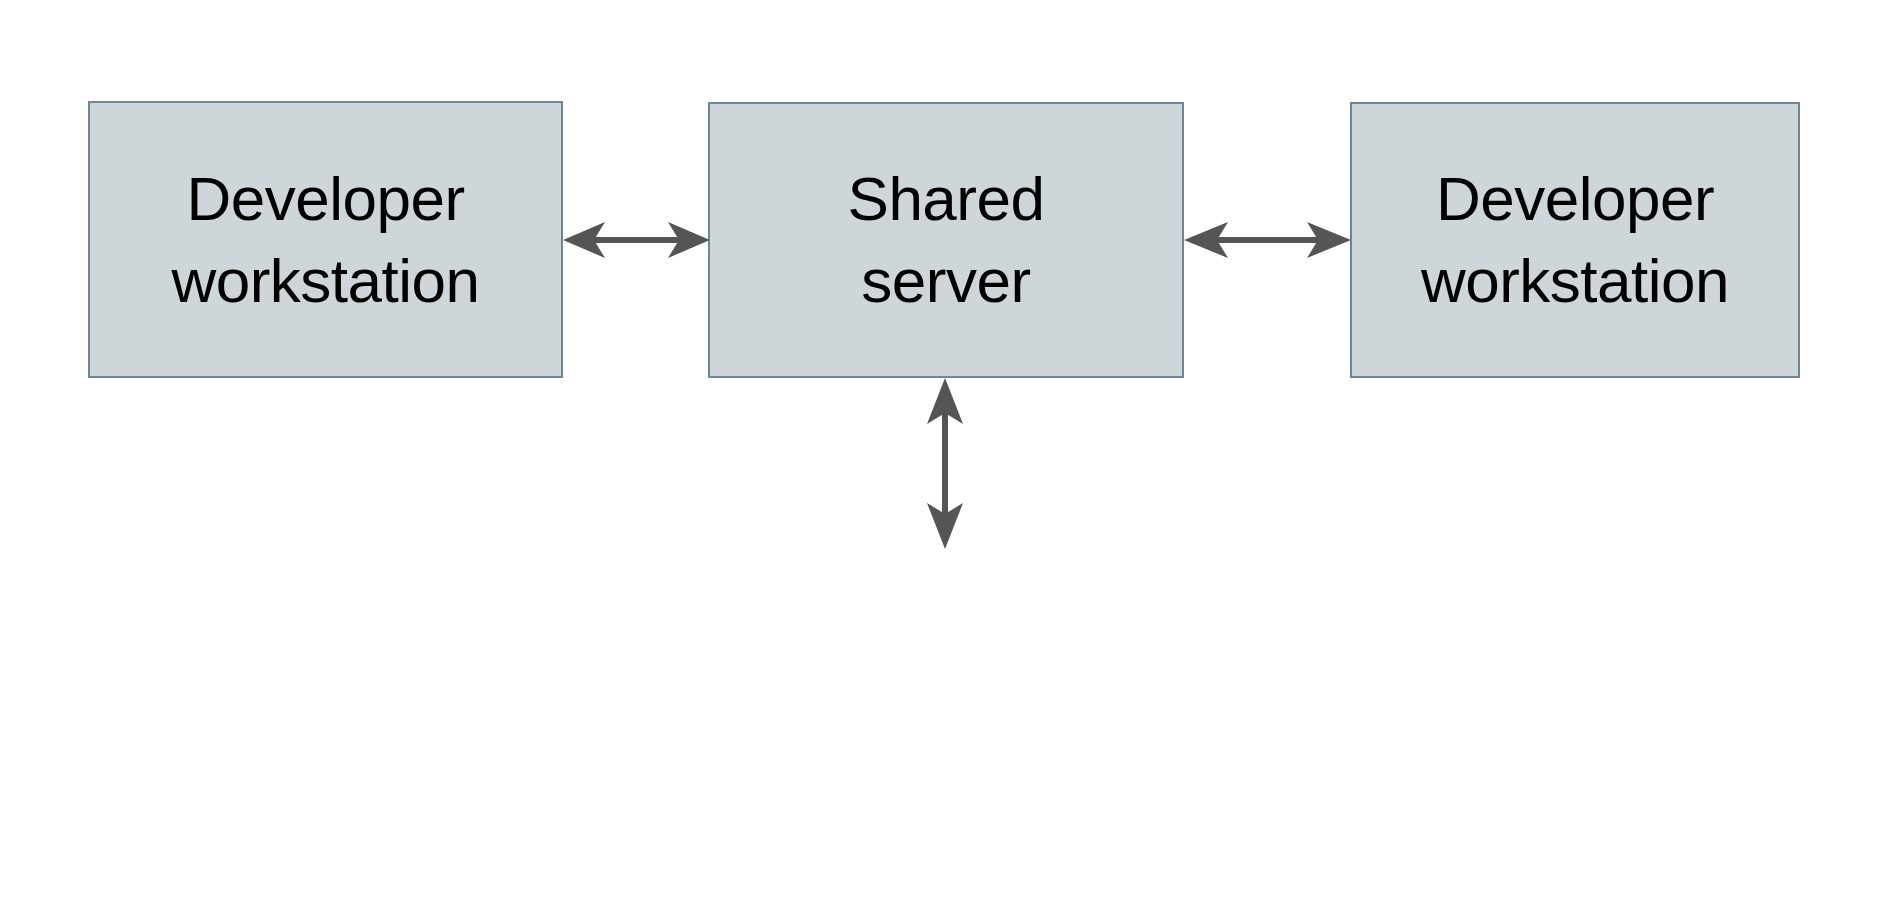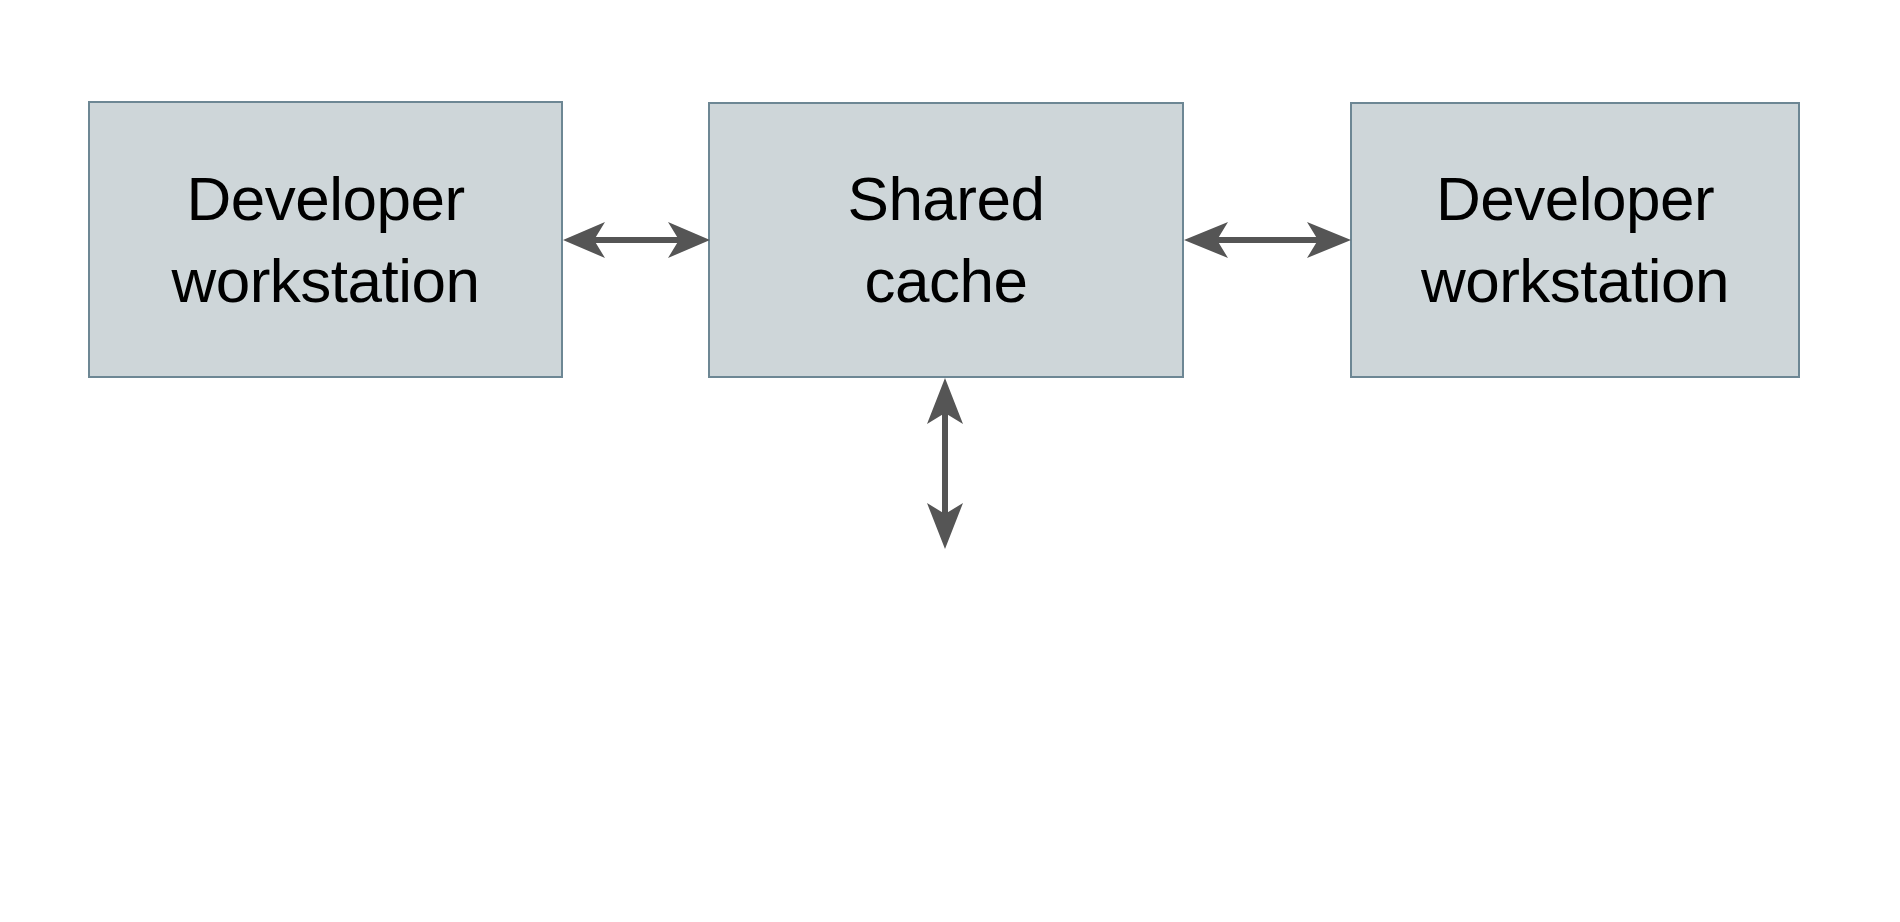--- a/index.html
+++ b/index.html
@@ -46,21 +46,21 @@
 
 <div id="canvas">
 
   <div class="node" style="left:88px; top:101px; width:475px; height:277px;">
     <span class="node-label">Developer
 workstation</span>
   </div>
 
   <div class="node" style="left:708px; top:102px; width:476px; height:276px;">
     <span class="node-label">Shared
-cache</span>
+server</span>
   </div>
 
   <div class="node" style="left:1350px; top:102px; width:450px; height:276px;">
     <span class="node-label">Developer
 workstation</span>
   </div>
 
 
   <div class="edge" style="left:563px; top:216px; width:147px; height:48px;">
     <svg width="147" height="48" viewBox="0 0 147 48">

